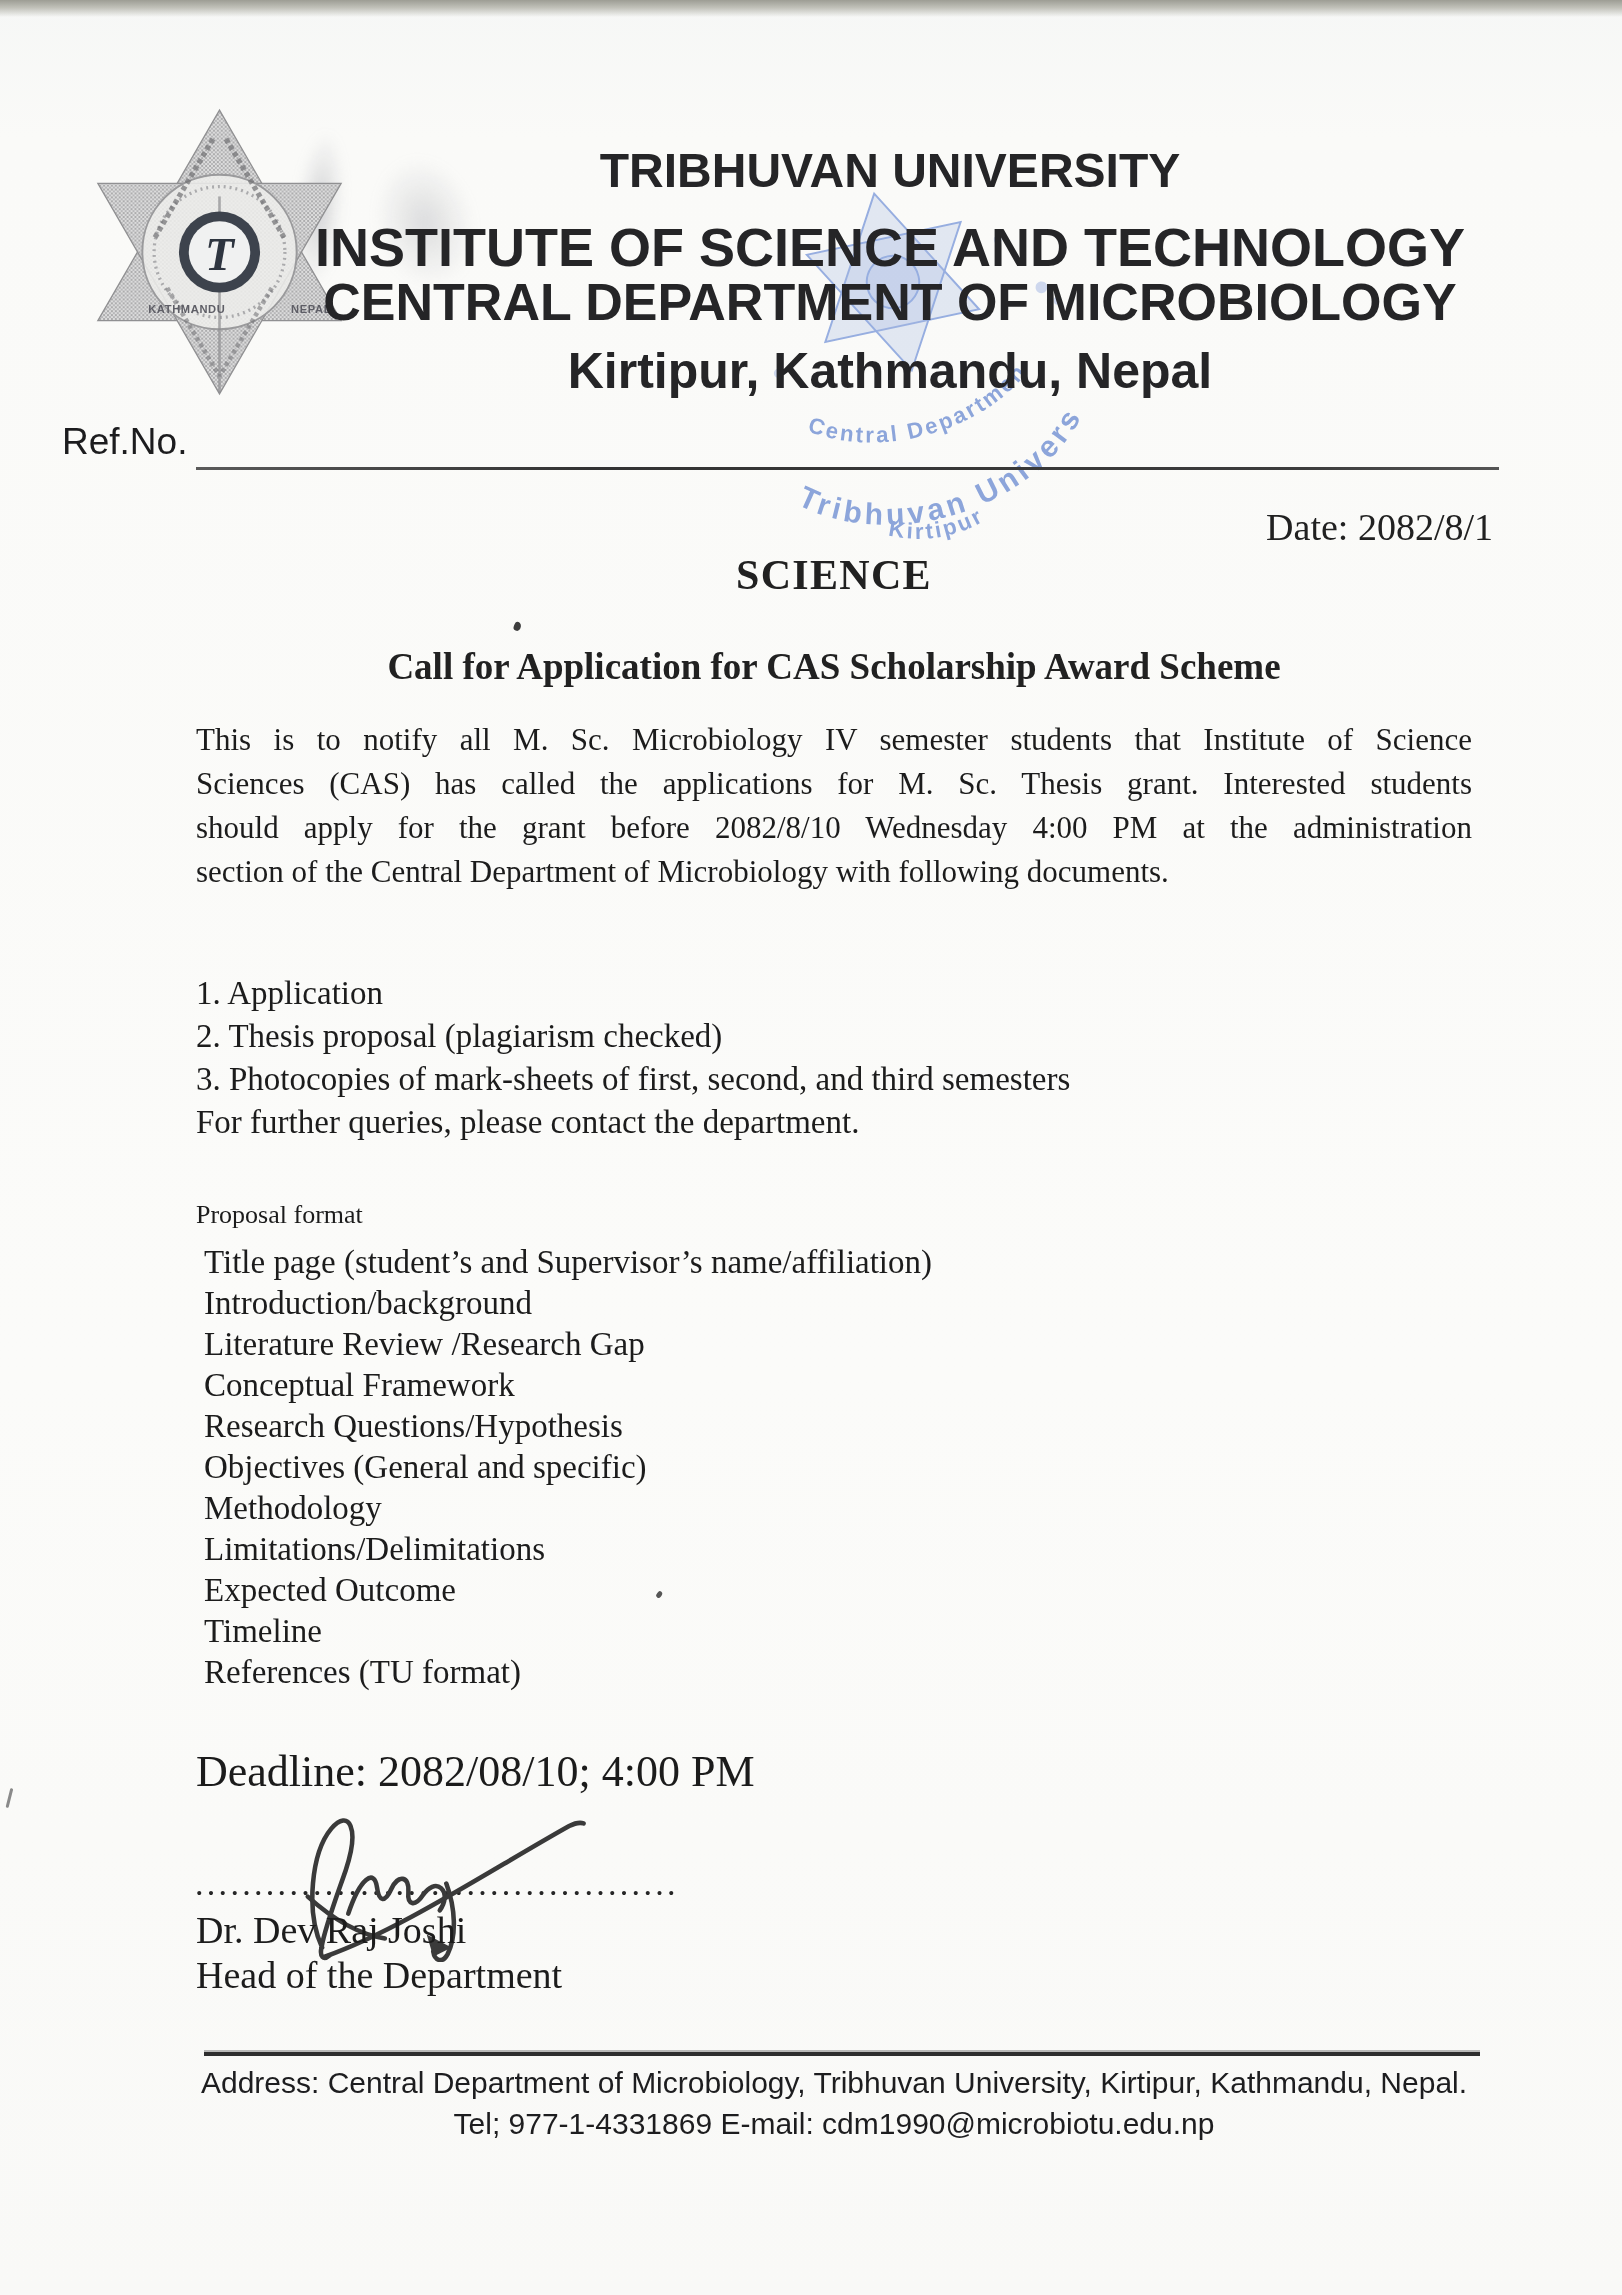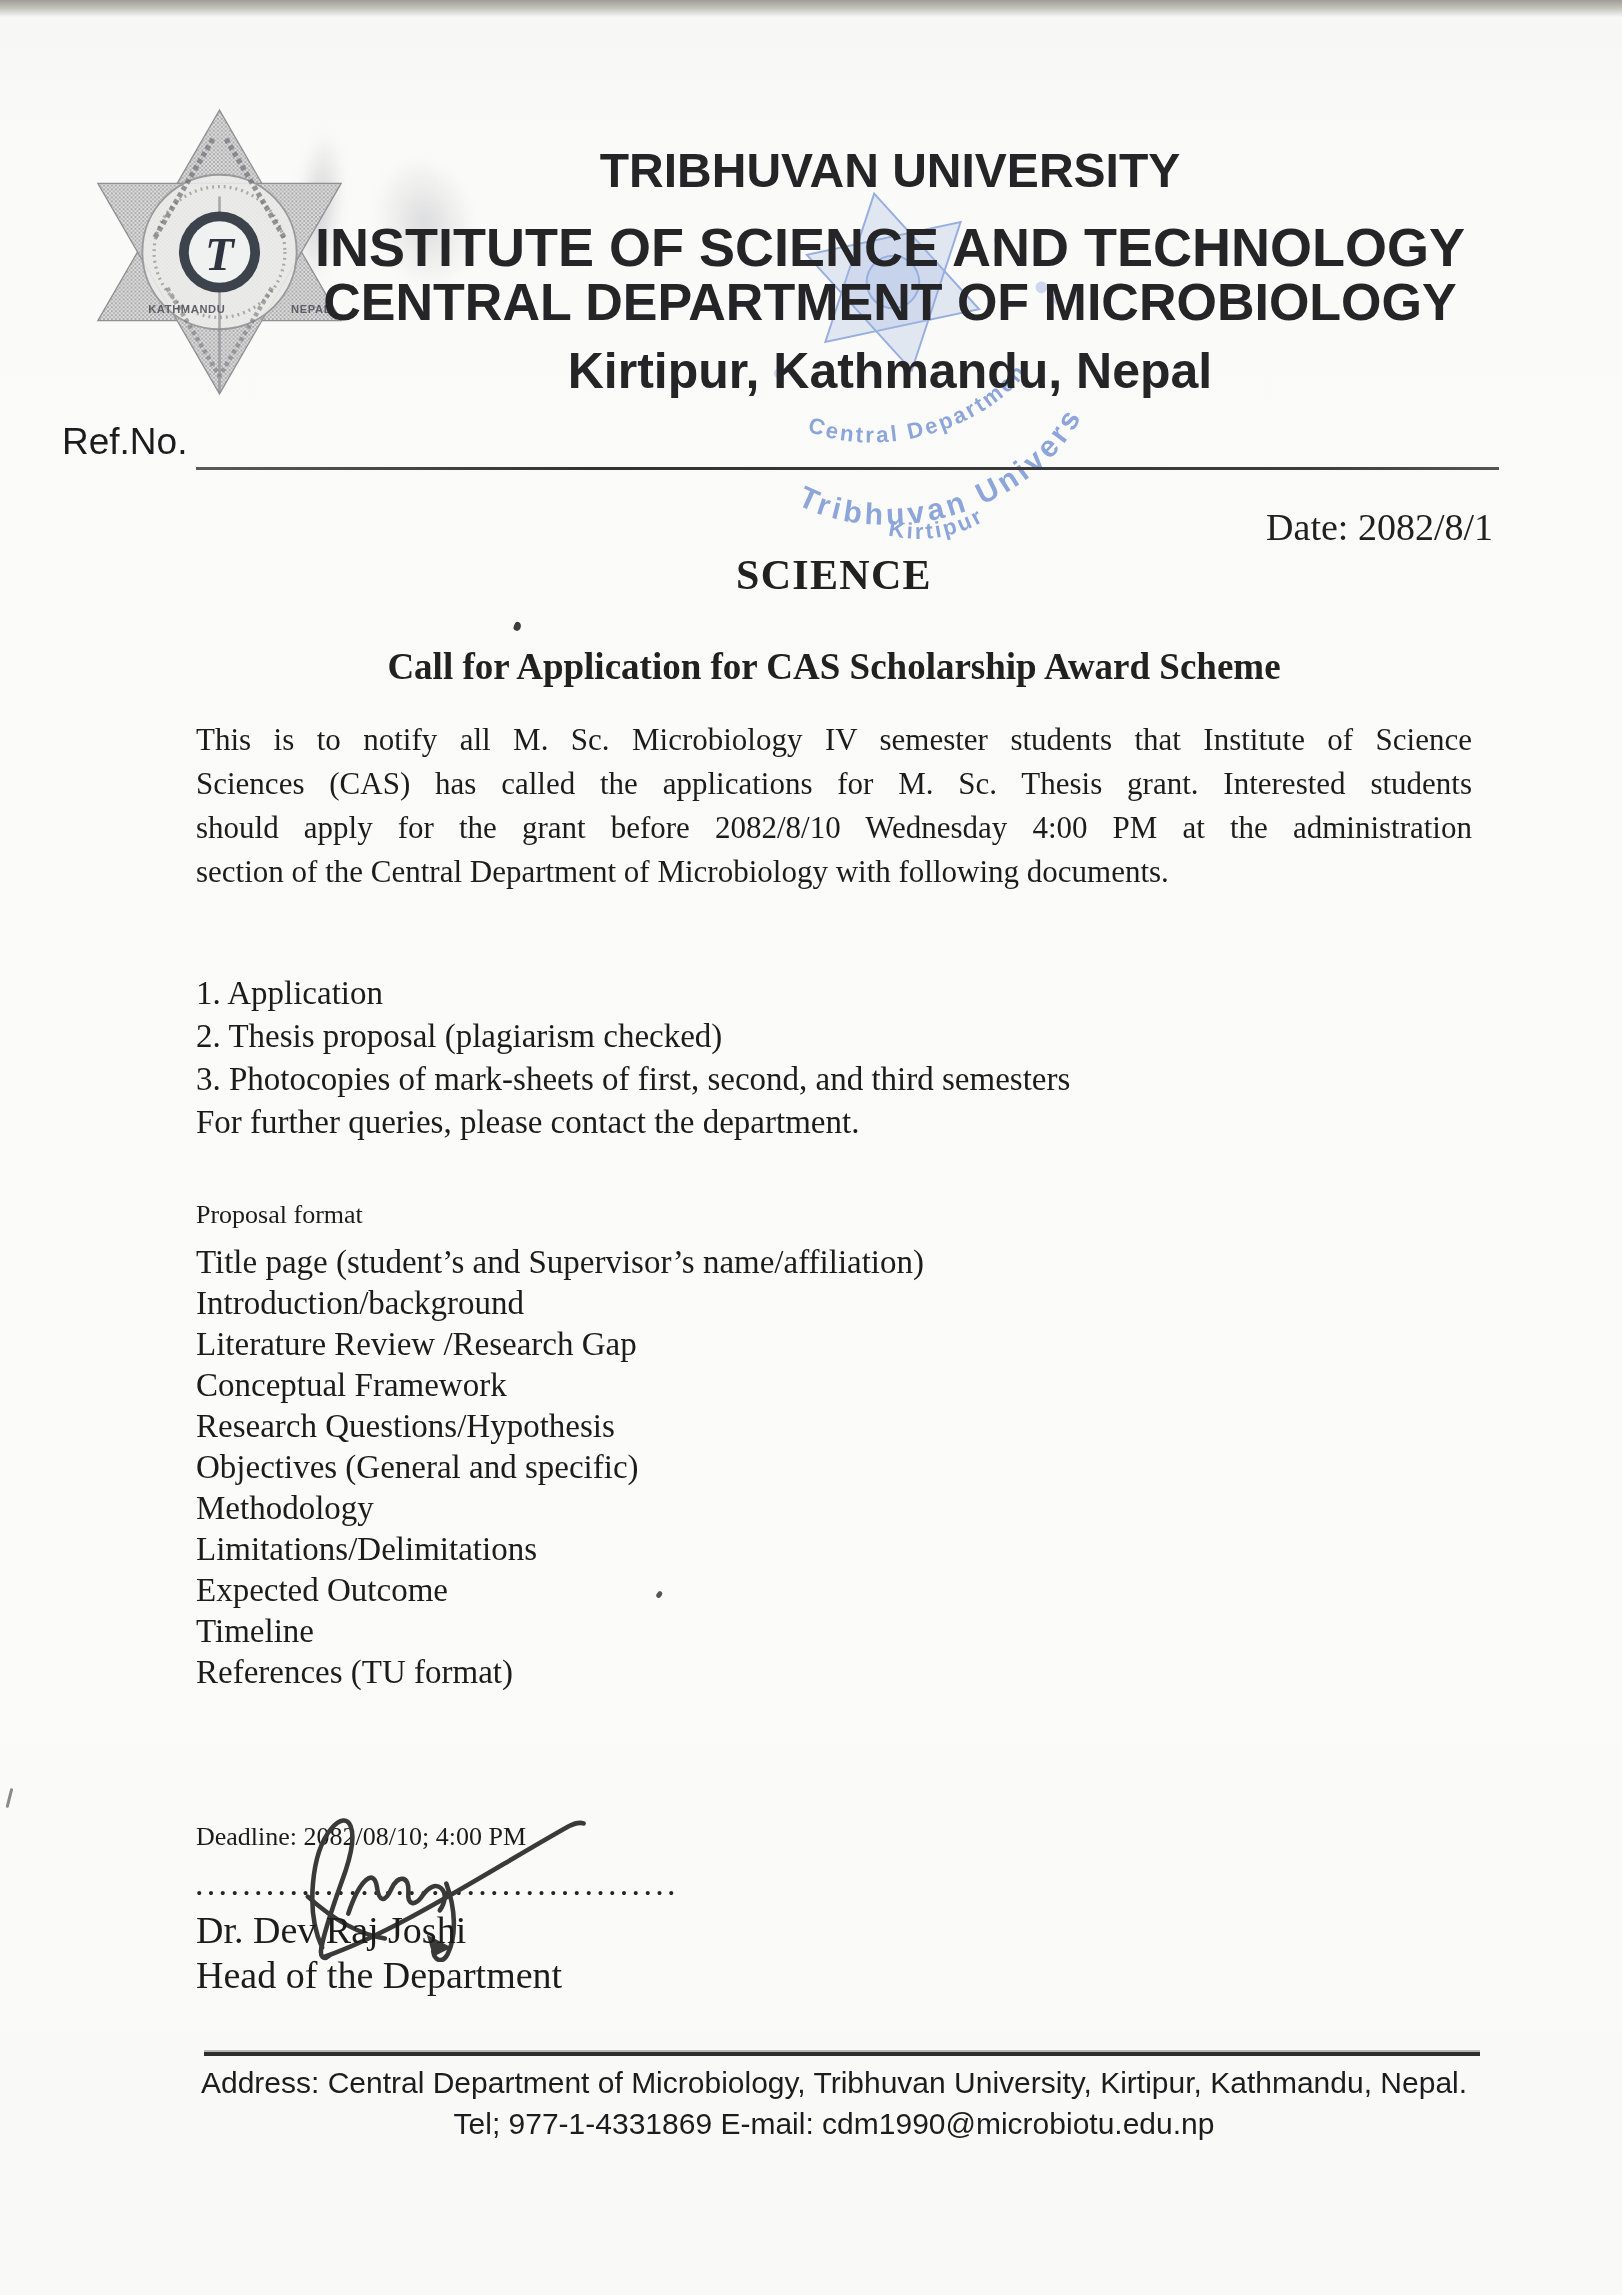--- a/index.html
+++ b/index.html
@@ -37,22 +37,22 @@
   
   .cblock{left:196px;width:1276px;text-align:center;}
   .notice{top:551px;font-size:42px;font-weight:bold;letter-spacing:1.3px;}
   .subtitle{top:645px;font-size:37px;font-weight:bold;}
   
   .bodypar{left:196px;top:718px;width:1276px;font-size:31px;color:#1c1c1c;}
   .jline{height:44px;line-height:44px;text-align:justify;text-align-last:justify;overflow:hidden;}
   .jline.last{text-align-last:left;}
   .doclist{left:196px;top:972px;width:1276px;font-size:33px;line-height:43px;color:#1c1c1c;}
   .prop-head{left:196px;top:1200px;font-size:26px;color:#1c1c1c;}
-  .proplist{left:196px;top:1242px;width:1276px;font-size:33px;line-height:41px;color:#1c1c1c;}
-  .deadline{left:196px;top:1822px;font-size:26px;color:#1b1b1b;}
+  .proplist{left:204px;top:1242px;width:1276px;font-size:33px;line-height:41px;color:#1c1c1c;}
+  .deadline{left:196px;top:1746px;font-size:44px;color:#1b1b1b;}
   
   .sig{left:262px;top:1792px;}
   .dots{left:195px;top:1865px;font-size:34px;letter-spacing:3.3px;color:#262626;white-space:nowrap;}
   .sig-name{left:196px;top:1908px;font-size:38px;color:#1c1c1c;}
   .sig-role{left:196px;top:1953px;font-size:38px;color:#1c1c1c;}
   
   .footer-rule{left:204px;top:2052px;width:1276px;height:3.9px;background:#2e2e2e;
         box-shadow:0 -2px 0 rgba(120,120,120,.5);}
   .f1{top:2066px;font-family:"Liberation Sans",sans-serif;font-size:30px;color:#1d1d1f;}
   .f2{top:2107px;font-family:"Liberation Sans",sans-serif;font-size:30px;color:#1d1d1f;}

